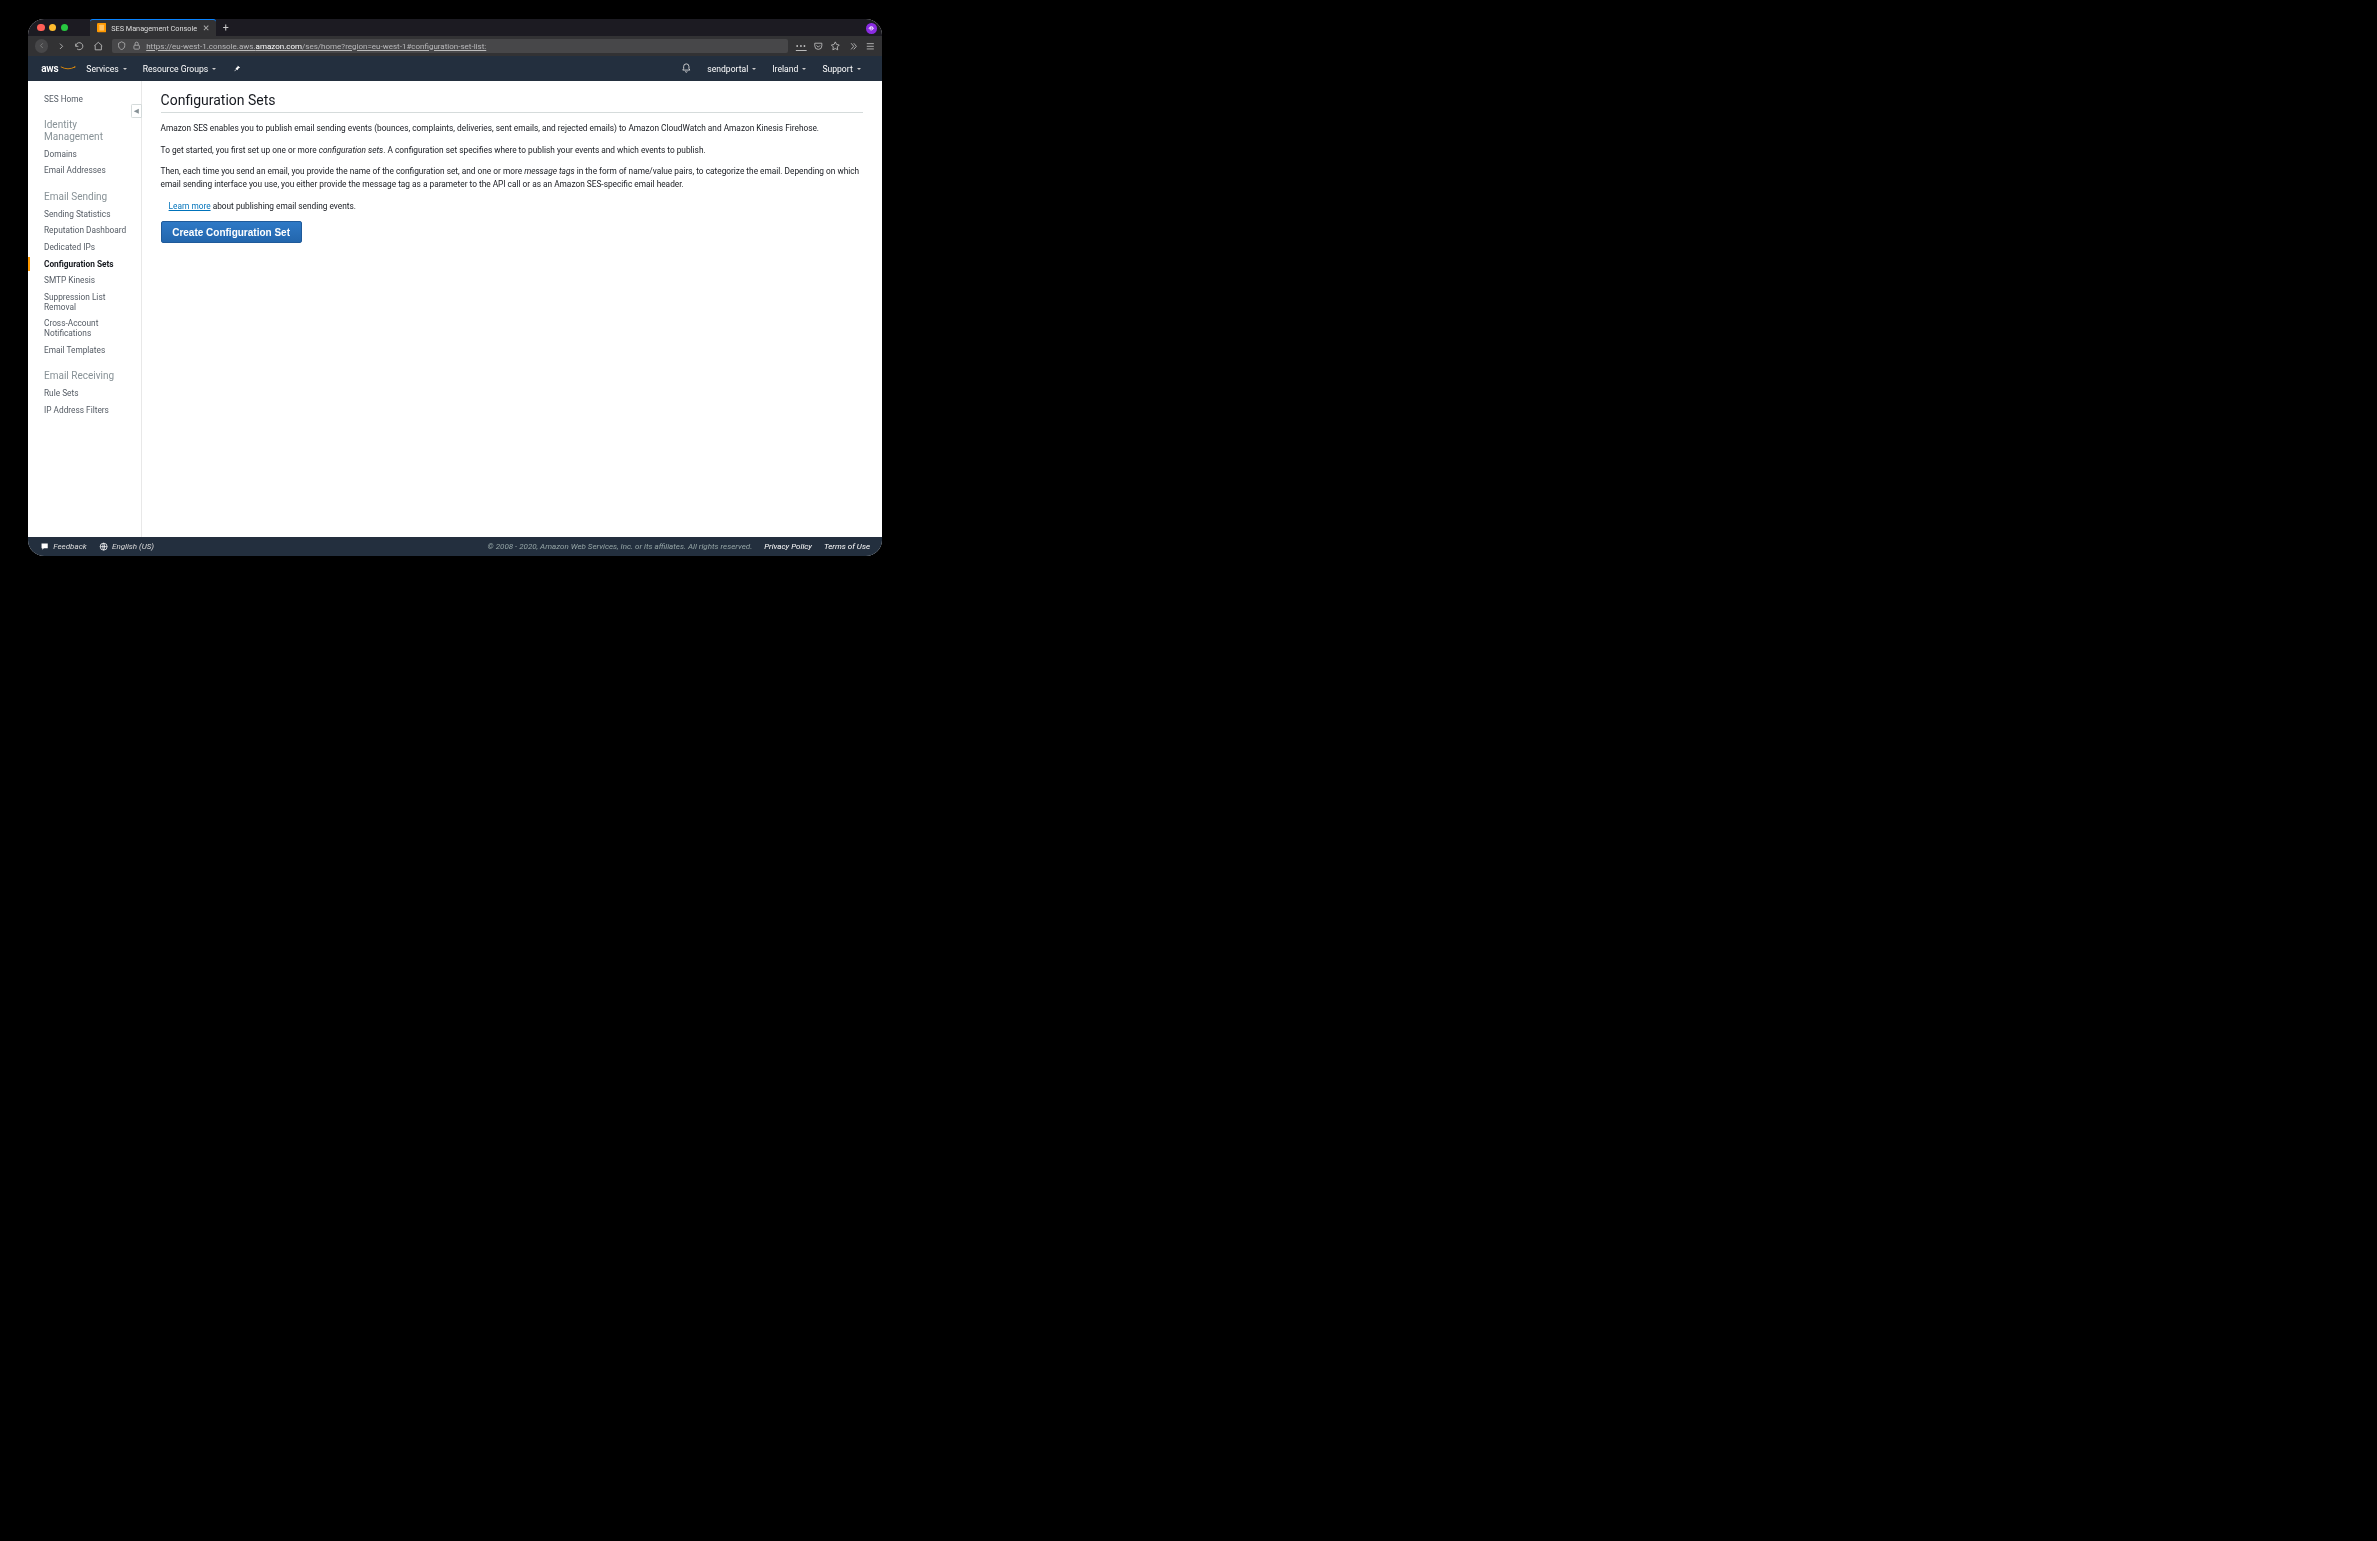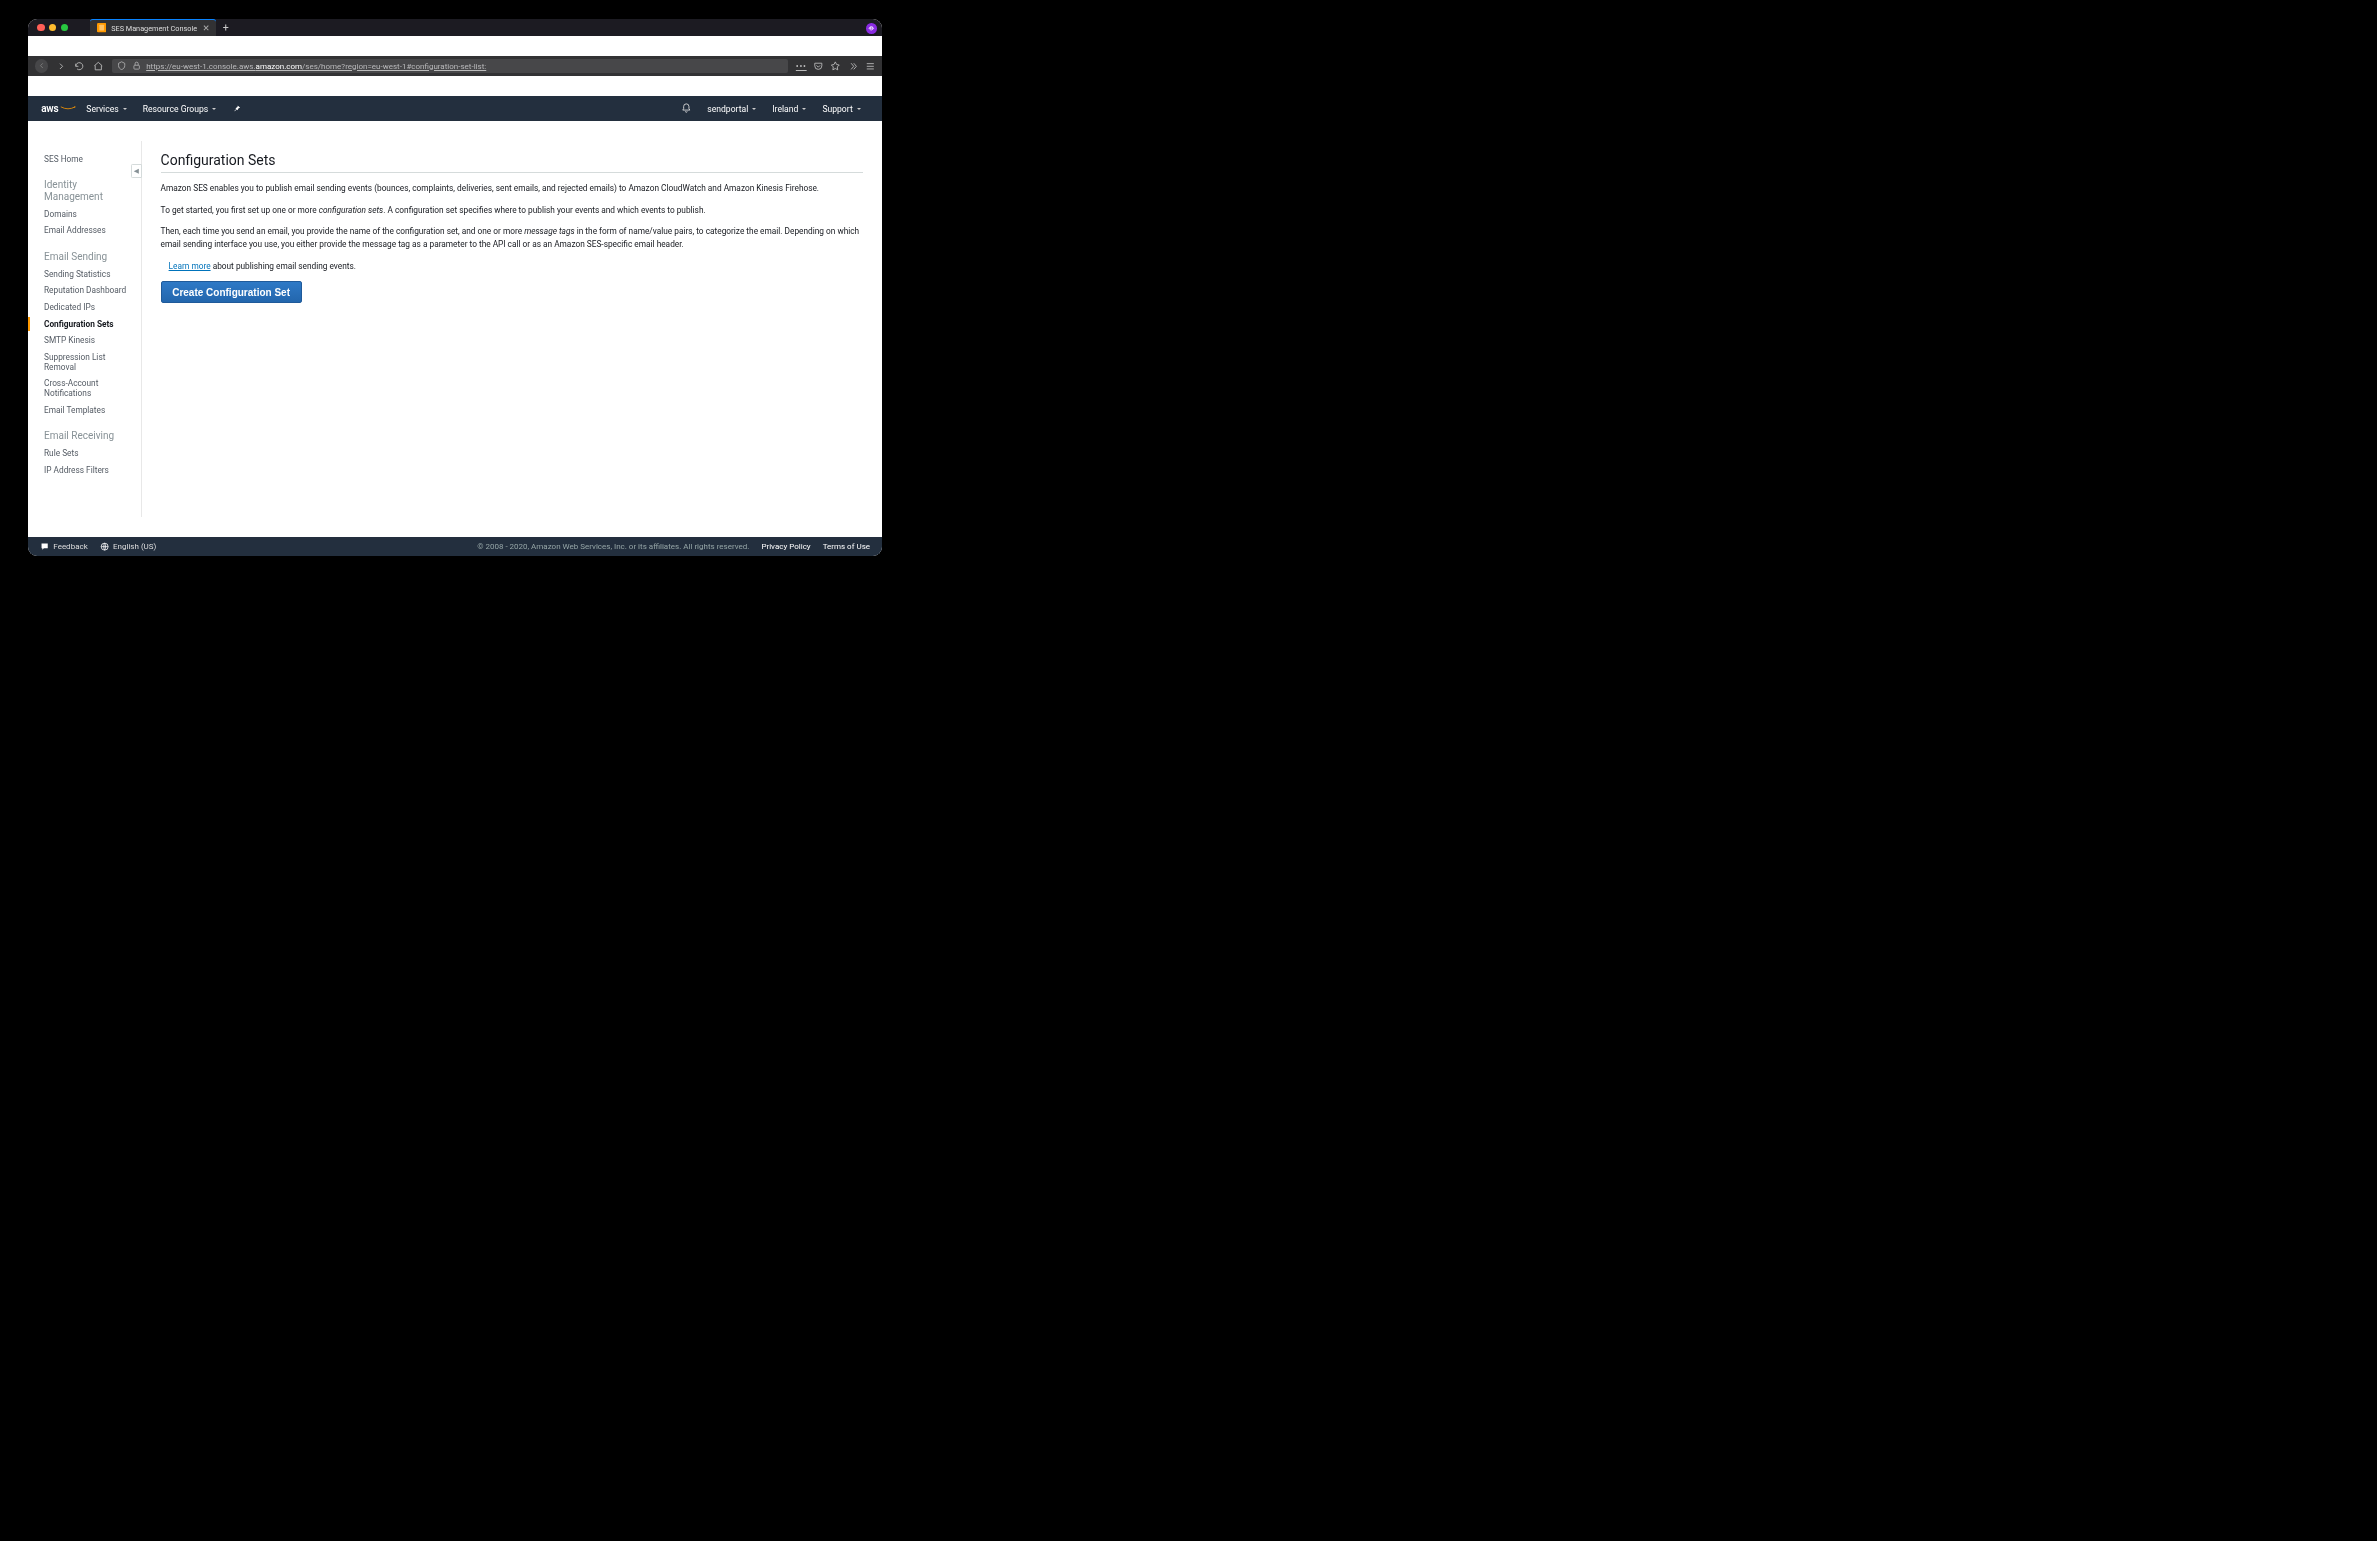--- a/index.html
+++ b/index.html
@@ -8,25 +8,24 @@
     font-family: -apple-system, BlinkMacSystemFont, "Segoe UI", Roboto, Helvetica, Arial, sans-serif;
     font-size: 8.6px;
     background: #000;
     color: #333;
   }
   .screen {
     position: absolute;
     top: 19px; left: 28px;
     width: 854px; height: 537px;
     background: #fff;
-    border-radius: 9px;
+    border-radius: 16px;
     overflow: hidden;
     display: flex;
     flex-direction: column;
-    gap: 20px;
   }
   
   .browser-tabs {
     height: 17px;
     background: #1c1b22;
     display: flex;
     align-items: center;
     padding-left: 9.3px;
   }
   .traffic-dot { width: 7.3px; height: 7.3px; border-radius: 50%; margin-right: 4.6px; }
@@ -149,20 +148,21 @@
   
   .aws-footer {
     height: 18.6px;
     background: #232f3e;
     display: flex;
     align-items: center;
     padding: 0 12px;
     color: #ddd;
     font-size: 8px;
     gap: 12px;
+    font-style: italic;
   }
   .aws-footer .right { margin-left: auto; display: flex; align-items: center; gap: 12px; }
   .aws-footer a { color: #fff; text-decoration: none; }
   .foot-item { display: flex; align-items: center; gap: 4px; }
   
   .ext-badge {
     position: absolute;
     top: 4px; right: 5.3px;
     width: 10.6px; height: 10.6px;
     background: #8a2be2;

